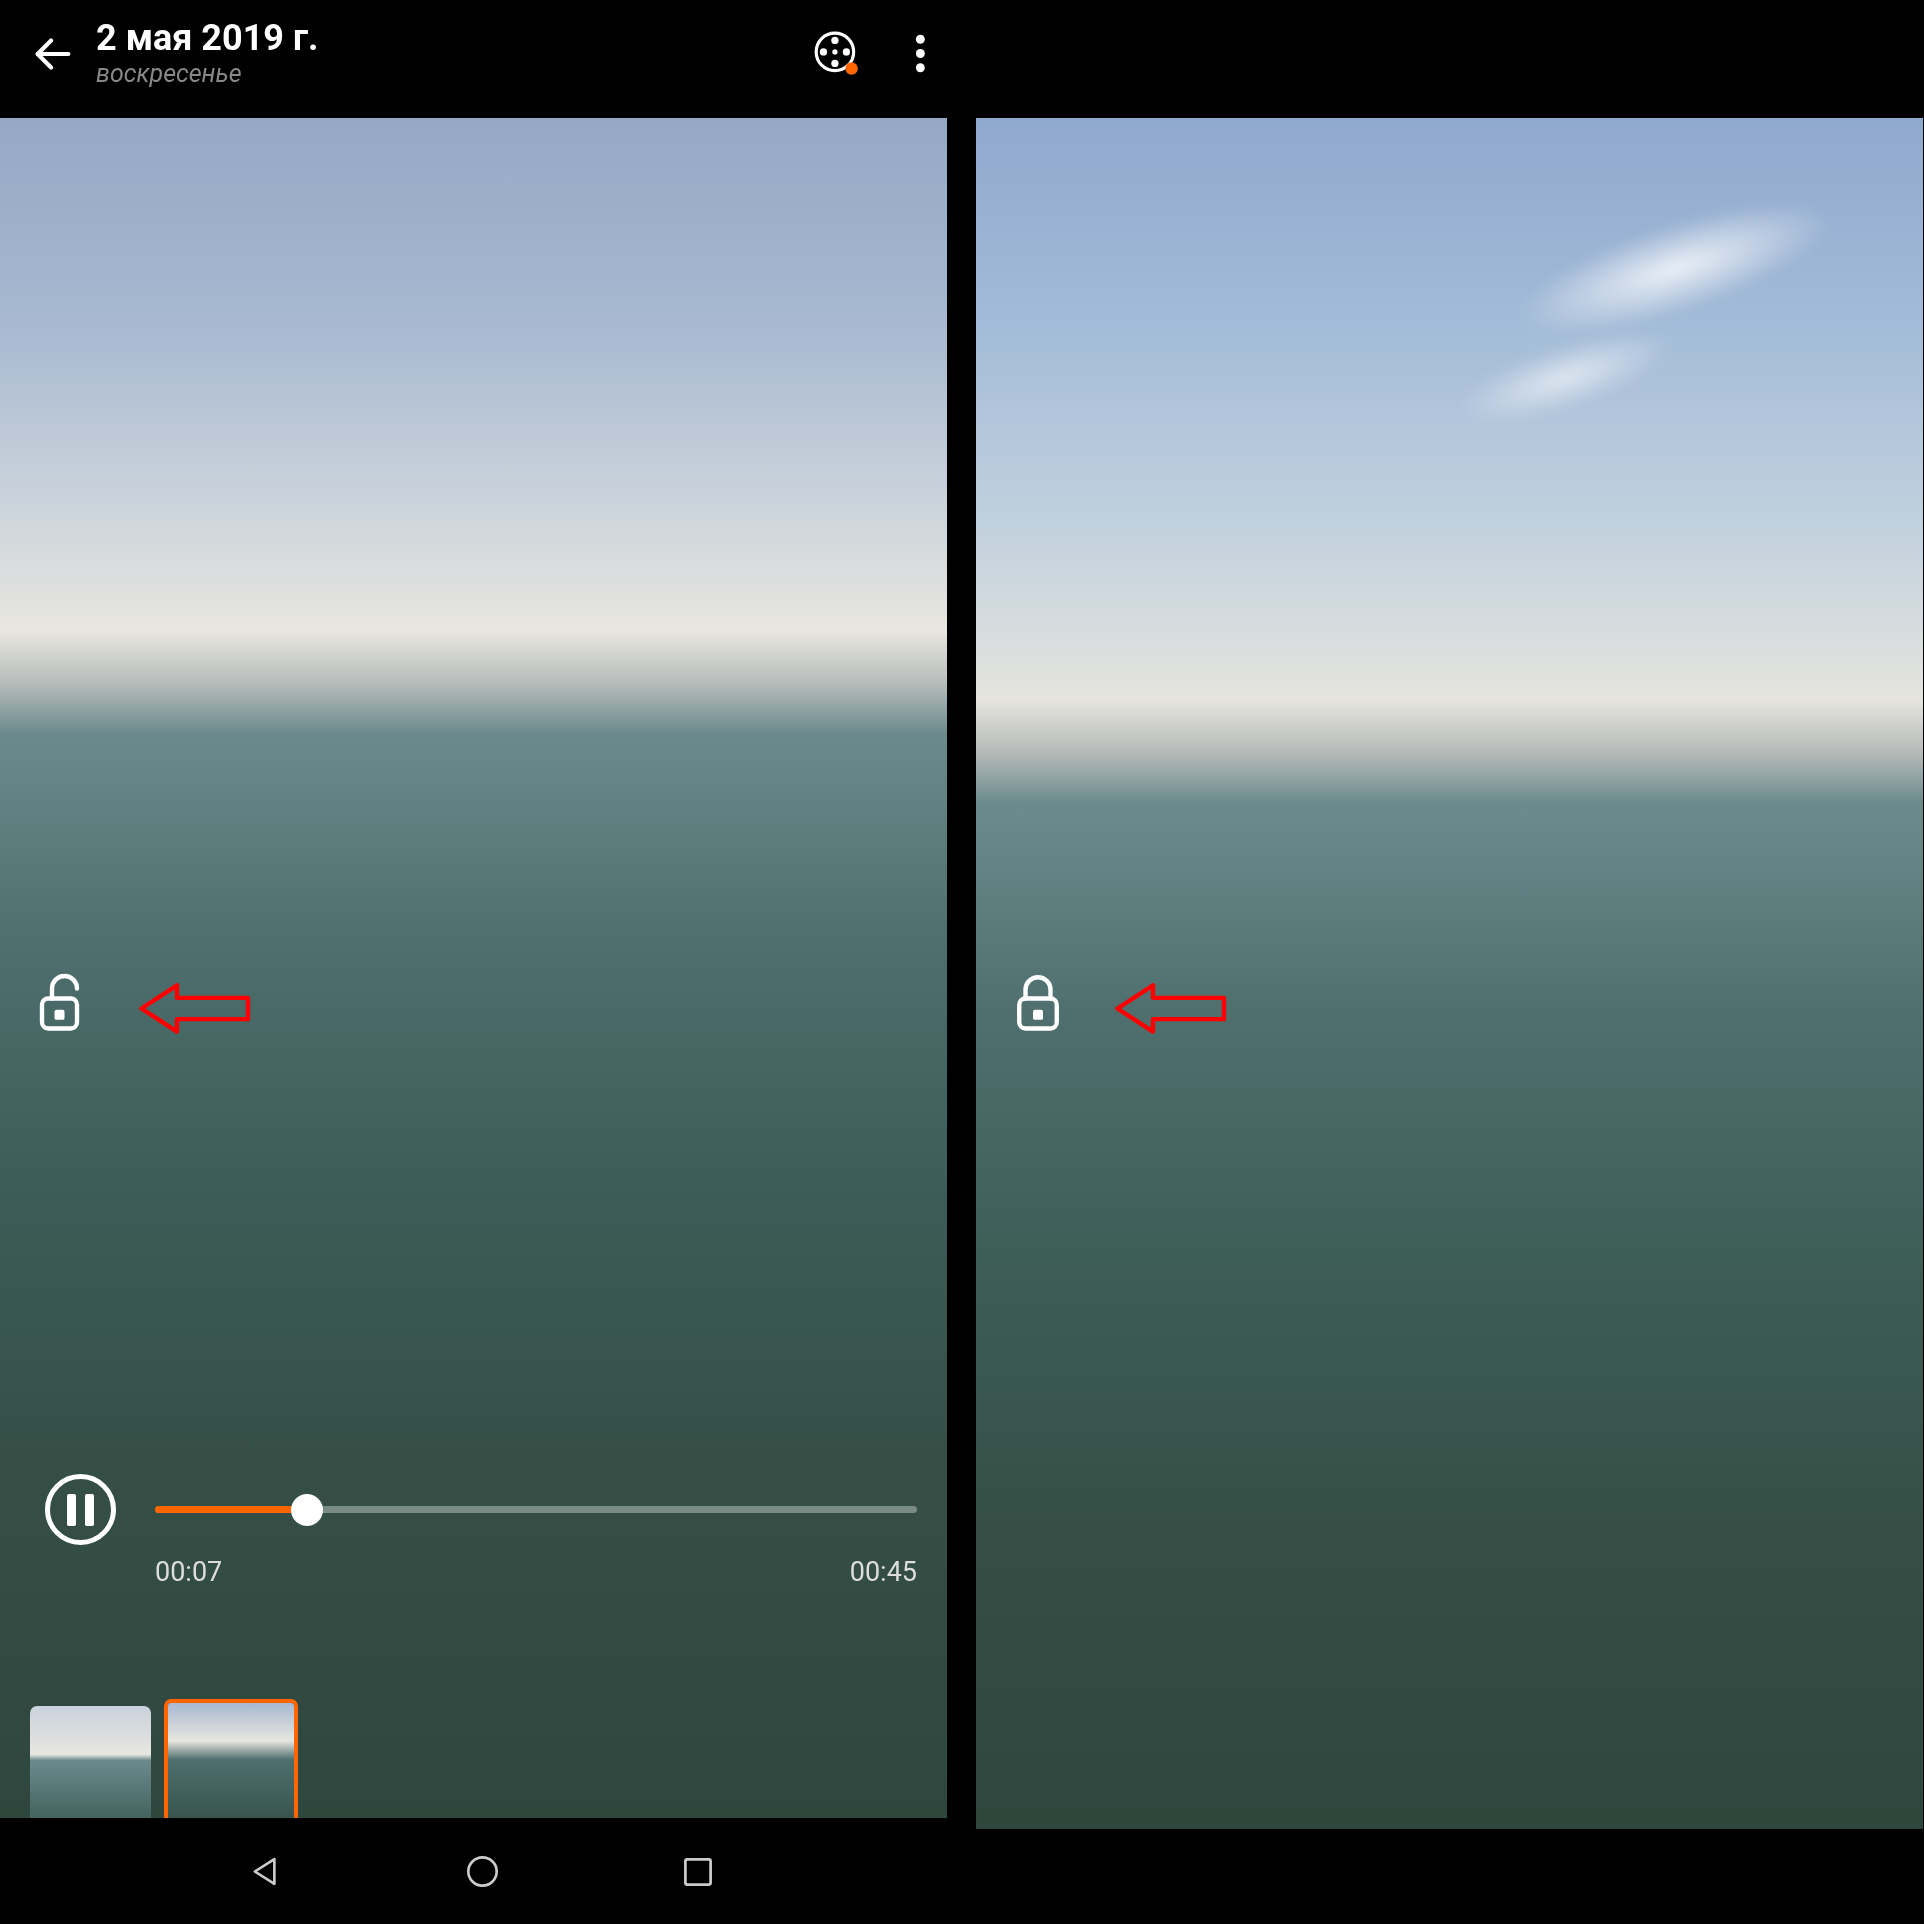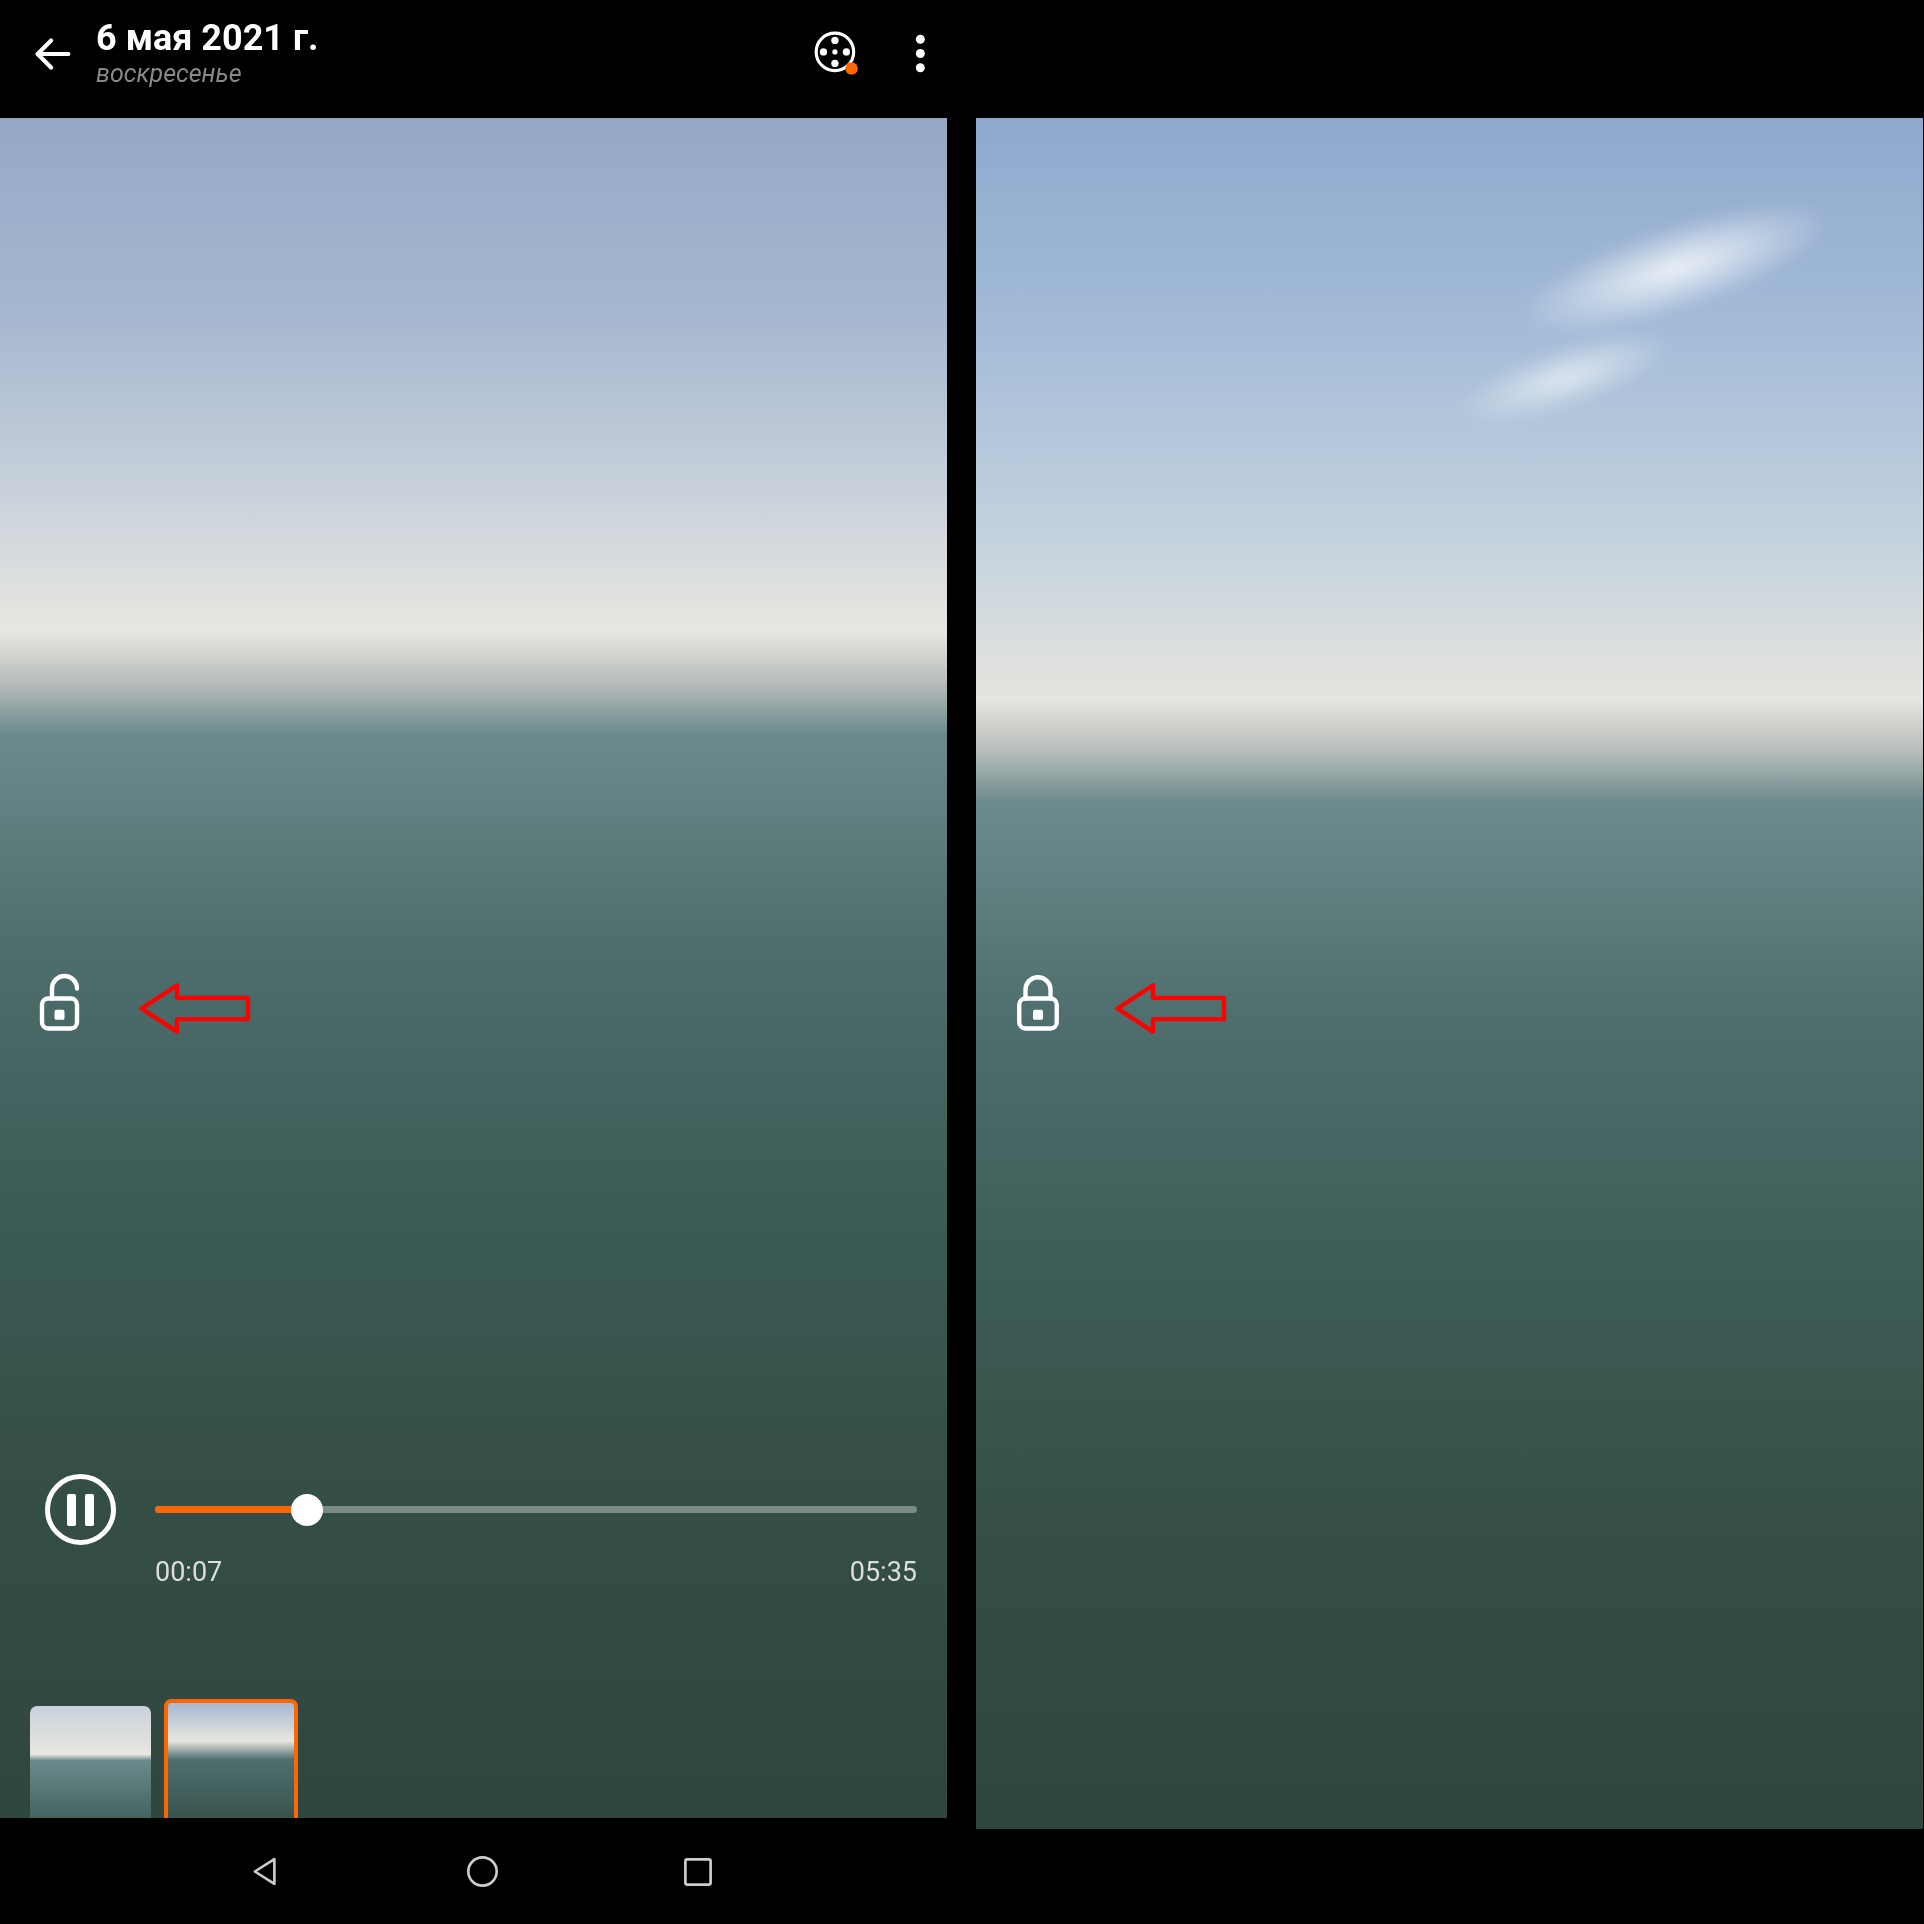--- a/index.html
+++ b/index.html
@@ -99,21 +99,21 @@
 <div class="root">
 
   <div class="topbar">
     <div class="back-btn">
       <svg width="46" height="46" viewBox="0 0 24 24" fill="none" stroke="#fff" stroke-width="2.2" stroke-linecap="round" stroke-linejoin="round">
         <line x1="20" y1="12" x2="4" y2="12"></line>
         <polyline points="11 5 4 12 11 19"></polyline>
       </svg>
     </div>
     <div class="title-block">
-      <div class="title">6 мая 2021 г.</div>
+      <div class="title">2 мая 2019 г.</div>
       <div class="subtitle">воскресенье</div>
     </div>
   </div>
   <div class="top-right">
     <div class="reel-icon">
       <svg width="50" height="50" viewBox="0 0 48 48">
         <circle cx="22" cy="22" r="18" fill="none" stroke="#fff" stroke-width="3"></circle>
         <circle cx="22" cy="11" r="3.5" fill="#fff"></circle>
         <circle cx="11" cy="22" r="3.5" fill="#fff"></circle>
         <circle cx="33" cy="22" r="3.5" fill="#fff"></circle>
@@ -159,21 +159,21 @@
               </div>
           </div>
           <div class="track">
             <div class="track-bg"></div>
             <div class="track-fill" style="width:20%;"></div>
             <div class="track-thumb" style="left:20%;"></div>
           </div>
         </div>
         <div class="time-row">
           <span class="time">00:07</span>
-          <span class="time">05:35</span>
+          <span class="time">00:45</span>
         </div>
       </div>
 
       <div class="thumb-row">
         <div class="thumb">
             <div class="mini"></div>
           </div>
         <div class="thumb selected">
             <div class="mini"></div>
           </div>

